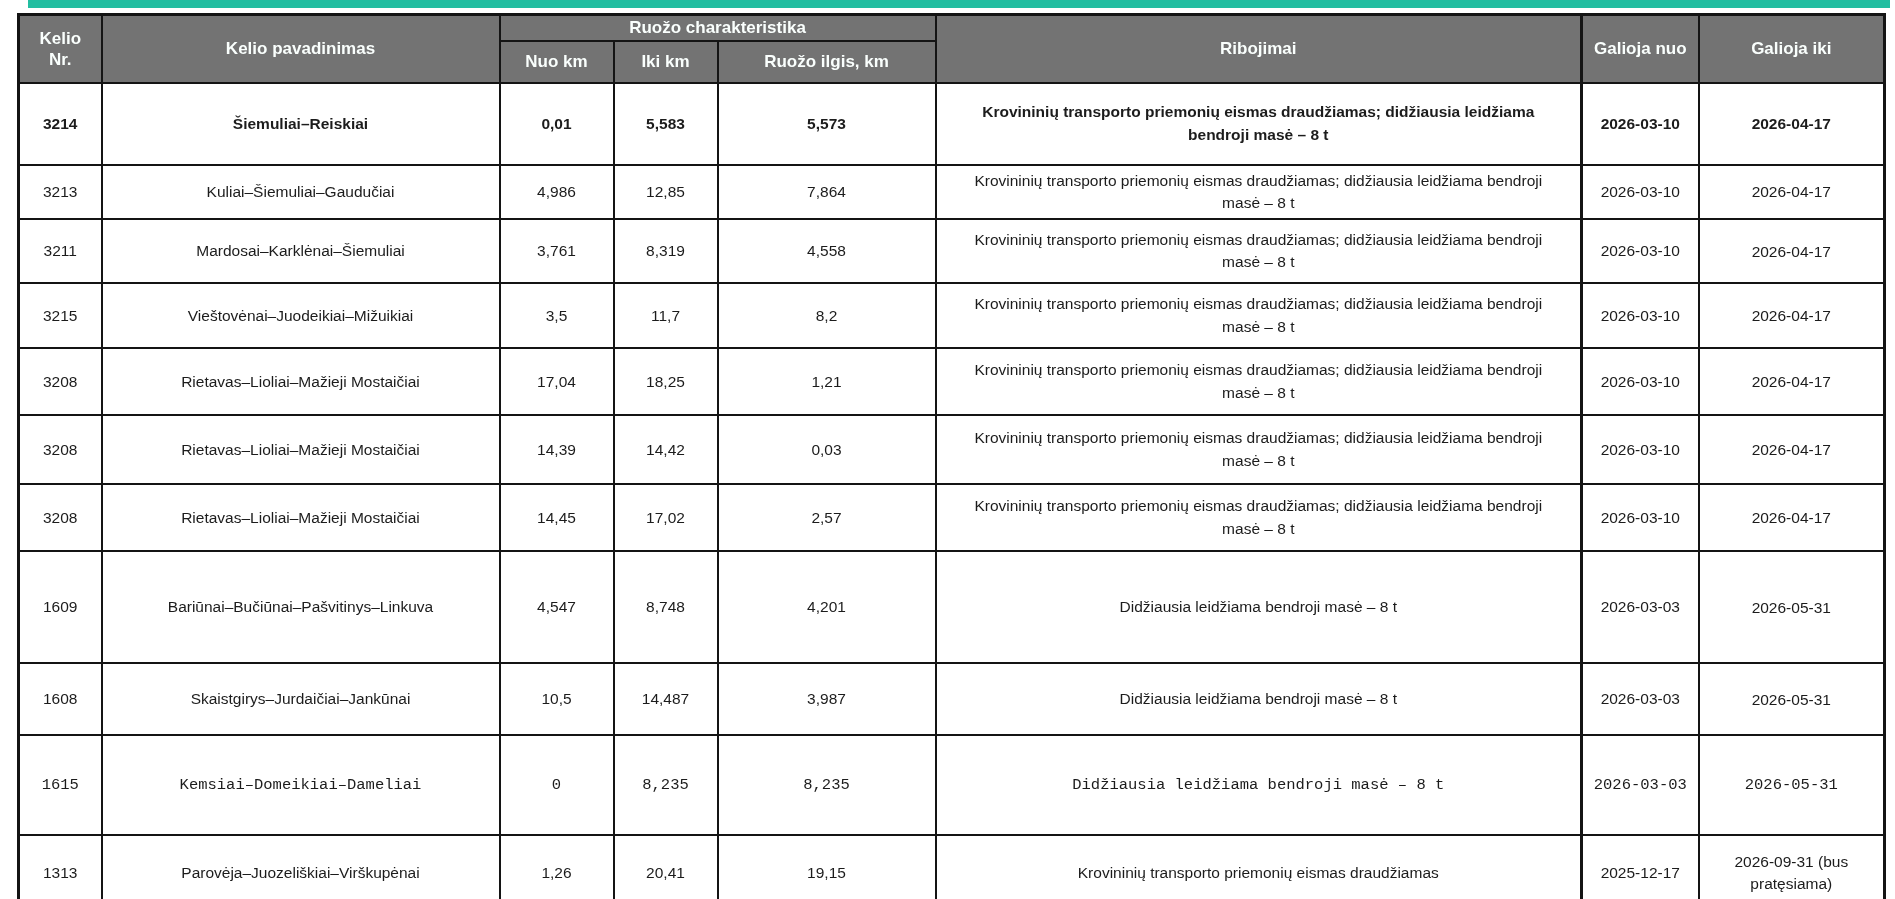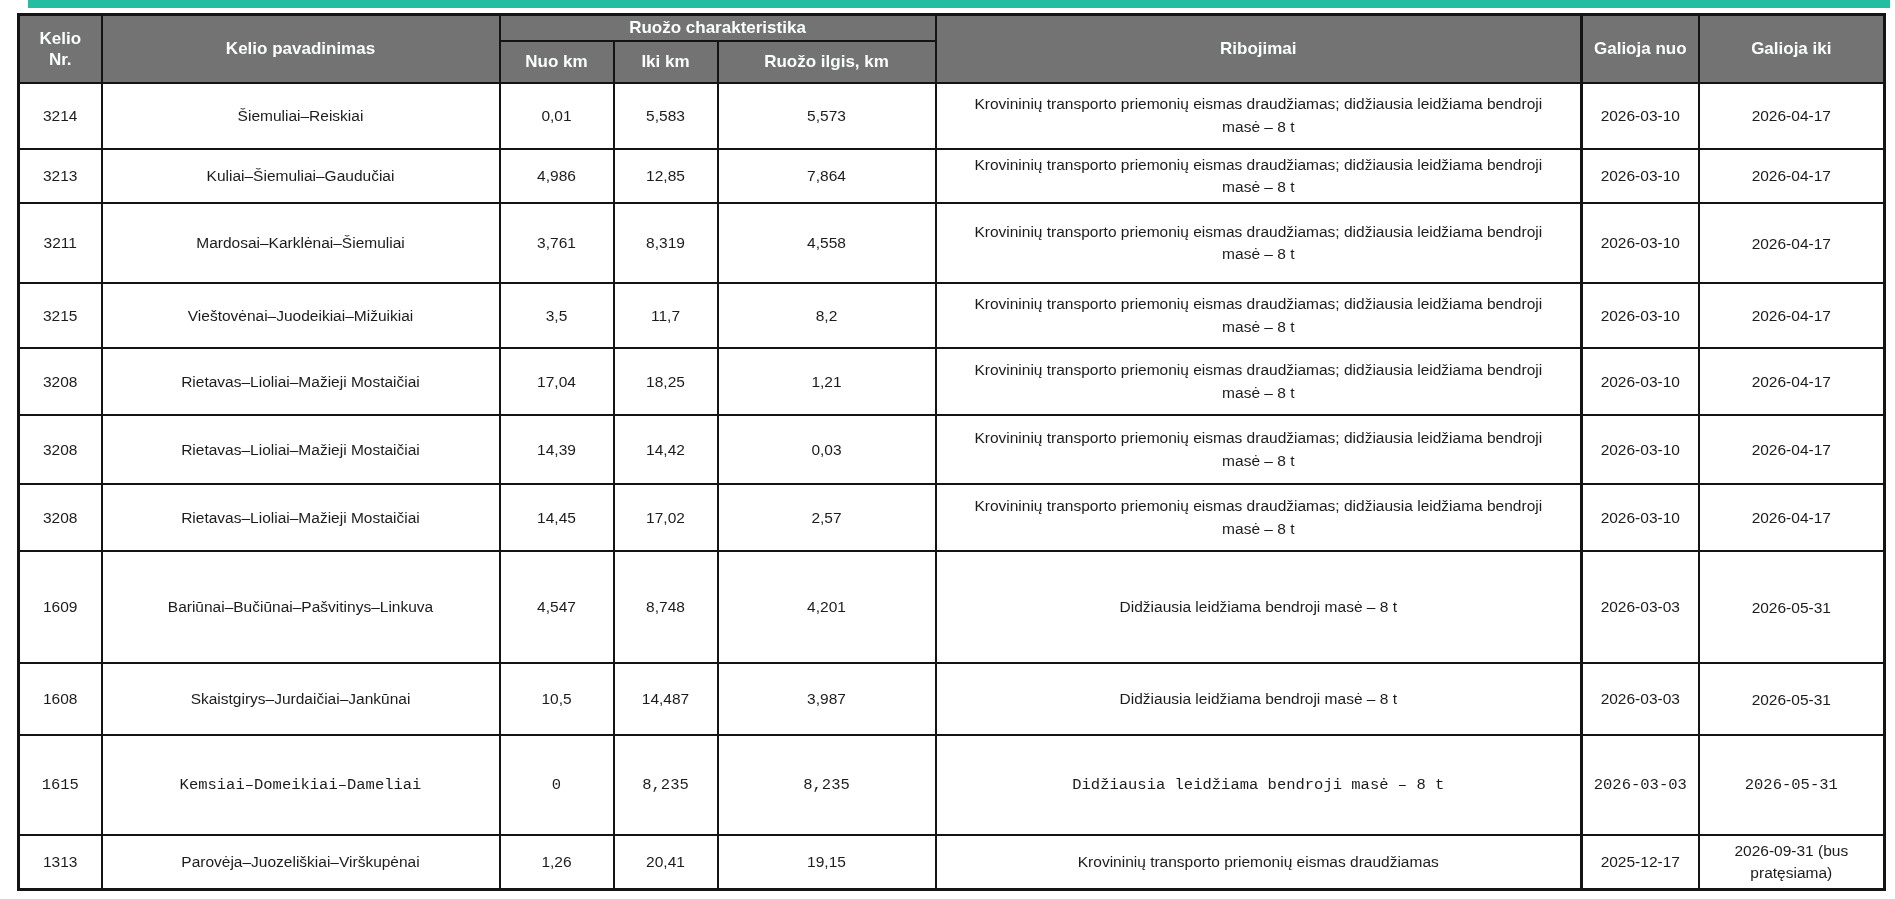--- a/index.html
+++ b/index.html
@@ -55,25 +55,25 @@
     color: #fafffd;
     font-weight: bold;
     font-size: 17px;
     line-height: 1.25;
   }
   tr.hdr-group th.group-th { height: 26px; padding: 1px 4px; }
   tr.hdr-sub th { height: 42px; margin-top: 7px; }
 
   tbody td { font-size: 15.5px; background: #ffffff; }
   td.cell-ribojimai { padding: 4px 36px; line-height: 1.45; }
-  td.cell-galioja_iki { padding: 4px 14px; line-height: 1.4; }
-
-  tbody tr:nth-child(1)  { height: 66px; }
+  td.cell-galioja_iki { padding: 15px 14px; line-height: 1.4; }
+
+  tbody tr:nth-child(1)  { height: 82px; font-weight: bold; }
   tbody tr:nth-child(2)  { height: 52px; }
-  tbody tr:nth-child(3)  { height: 80px; }
+  tbody tr:nth-child(3)  { height: 64px; }
   tbody tr:nth-child(4)  { height: 65px; }
   tbody tr:nth-child(5)  { height: 67px; }
   tbody tr:nth-child(6)  { height: 69px; }
   tbody tr:nth-child(7)  { height: 67px; }
   tbody tr:nth-child(8)  { height: 112px; }
   tbody tr:nth-child(9)  { height: 72px; margin-top: 44px; }
   tbody tr:nth-child(10) { height: 100px; font-family: Liberation Mono, monospace; }
   tbody tr:nth-child(11) { height: 51px; margin-left: 37px; }
 </style>
 </head>

